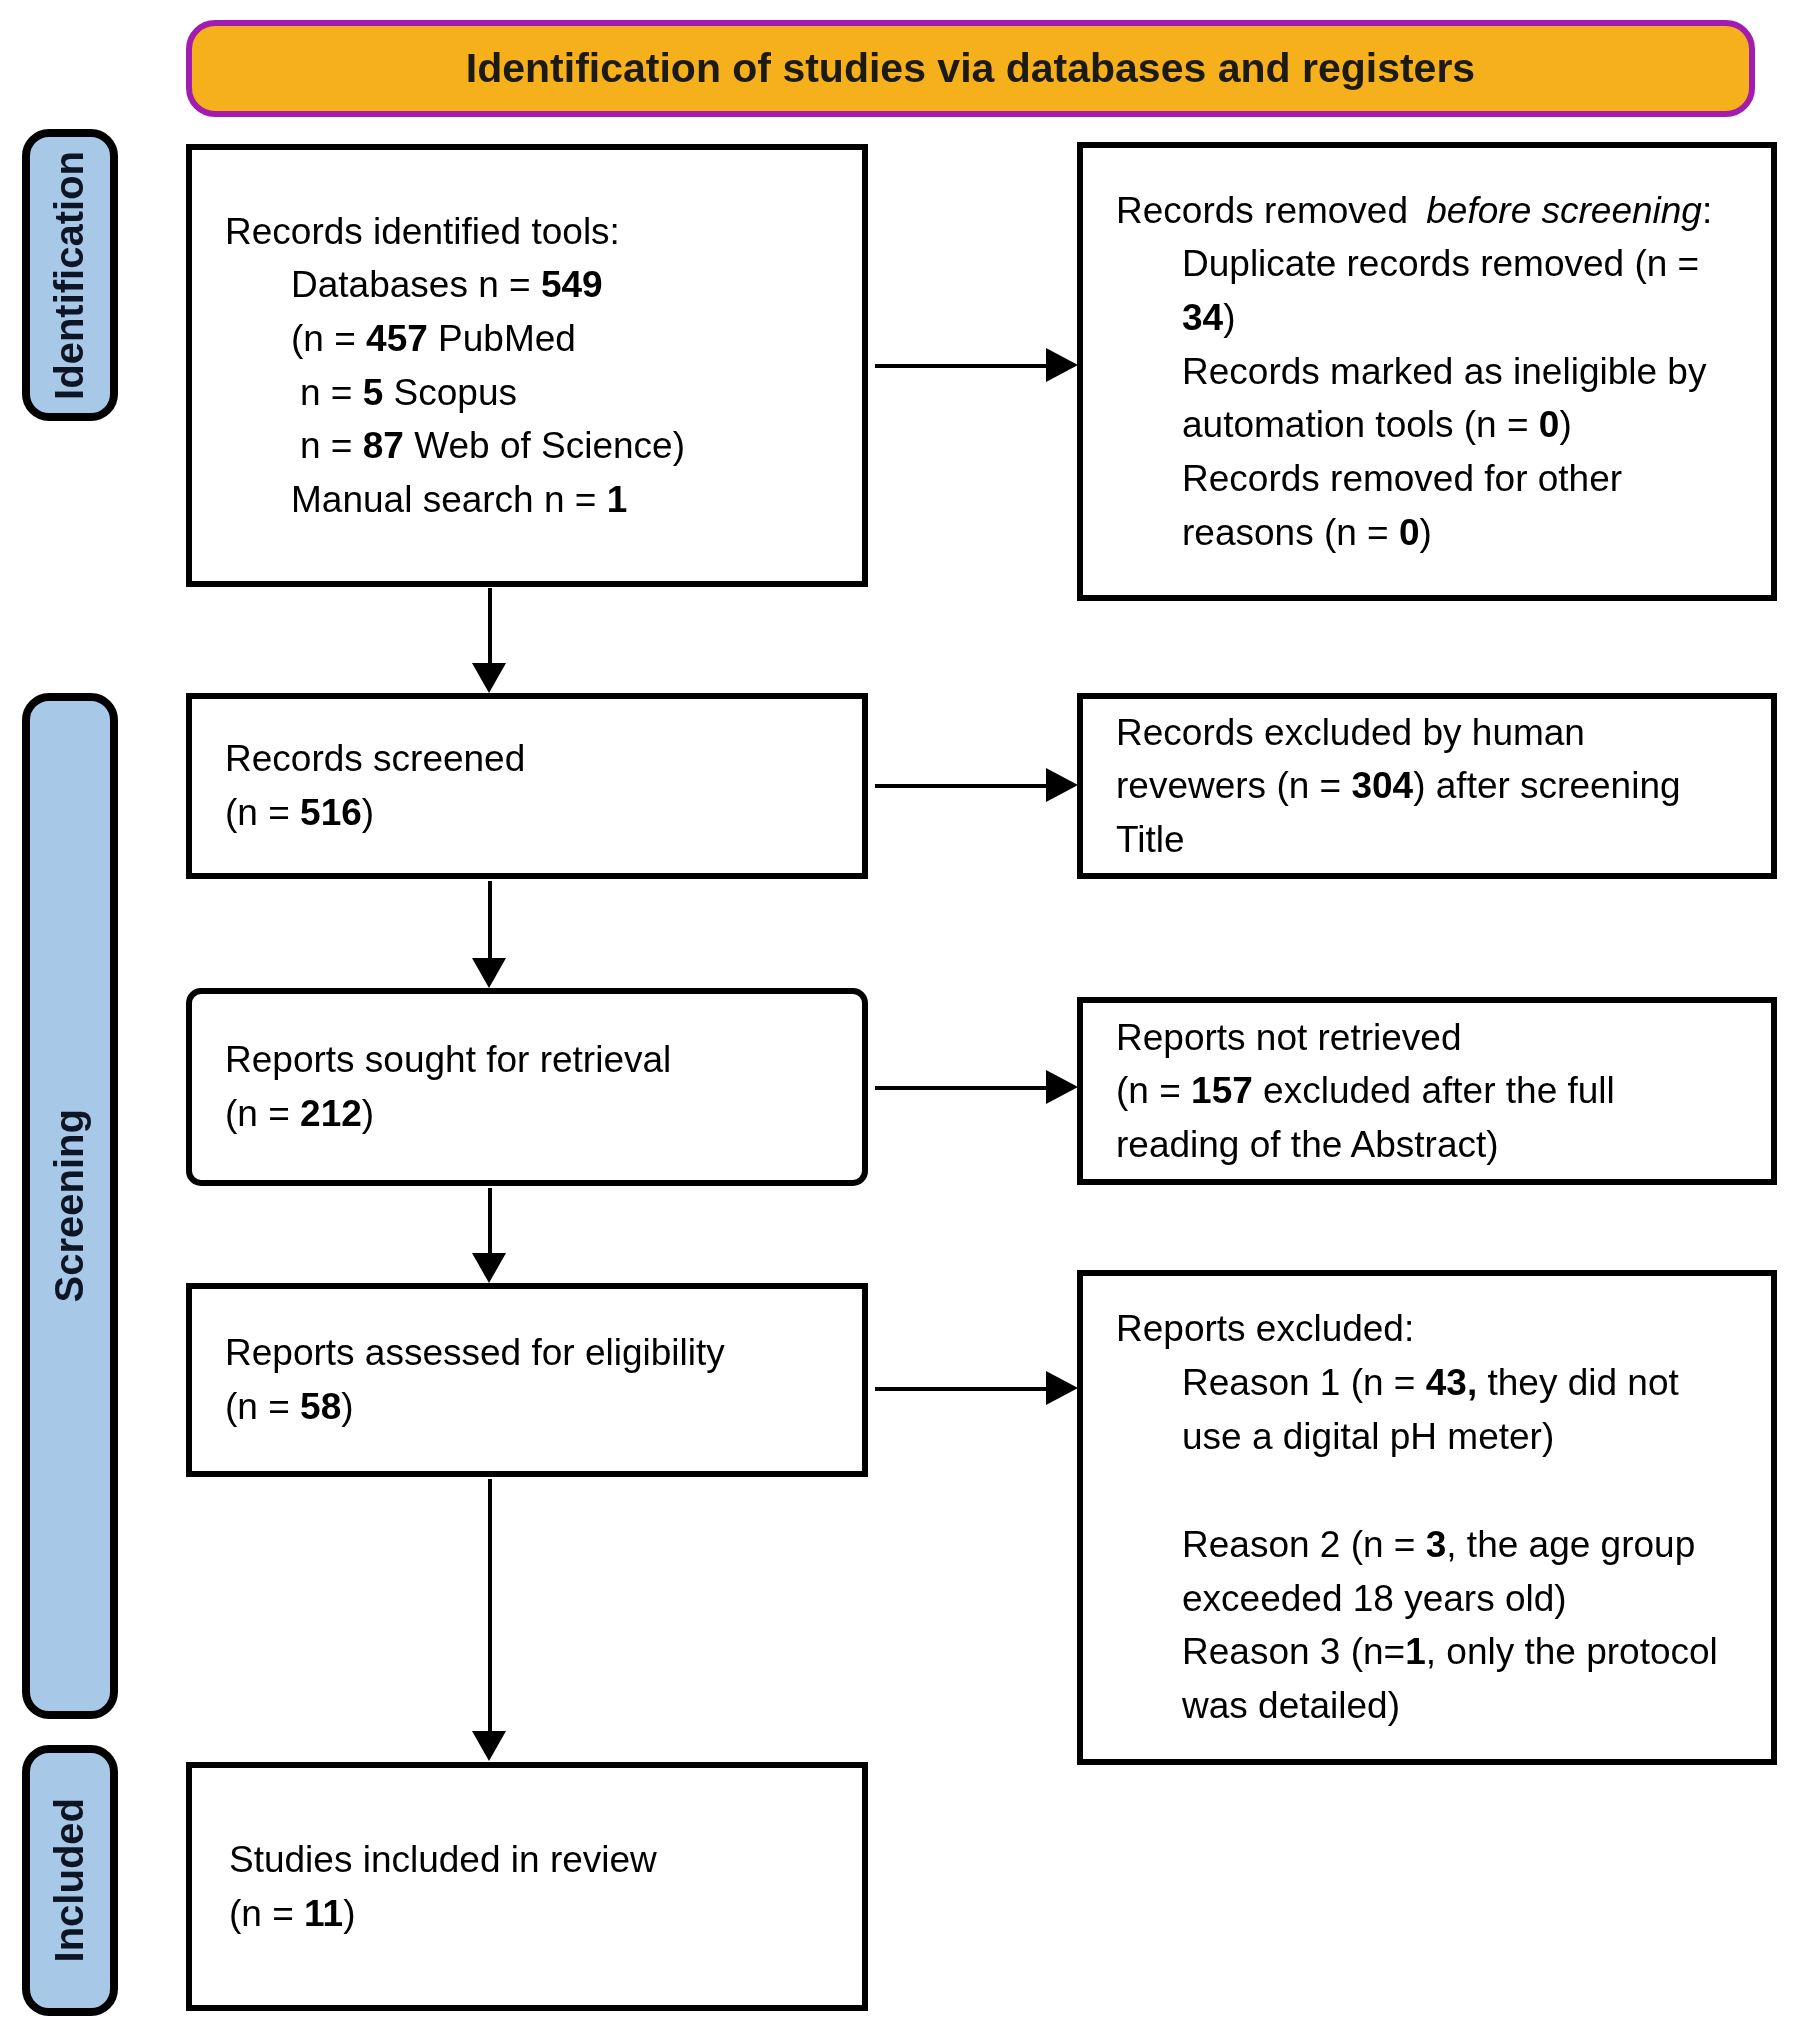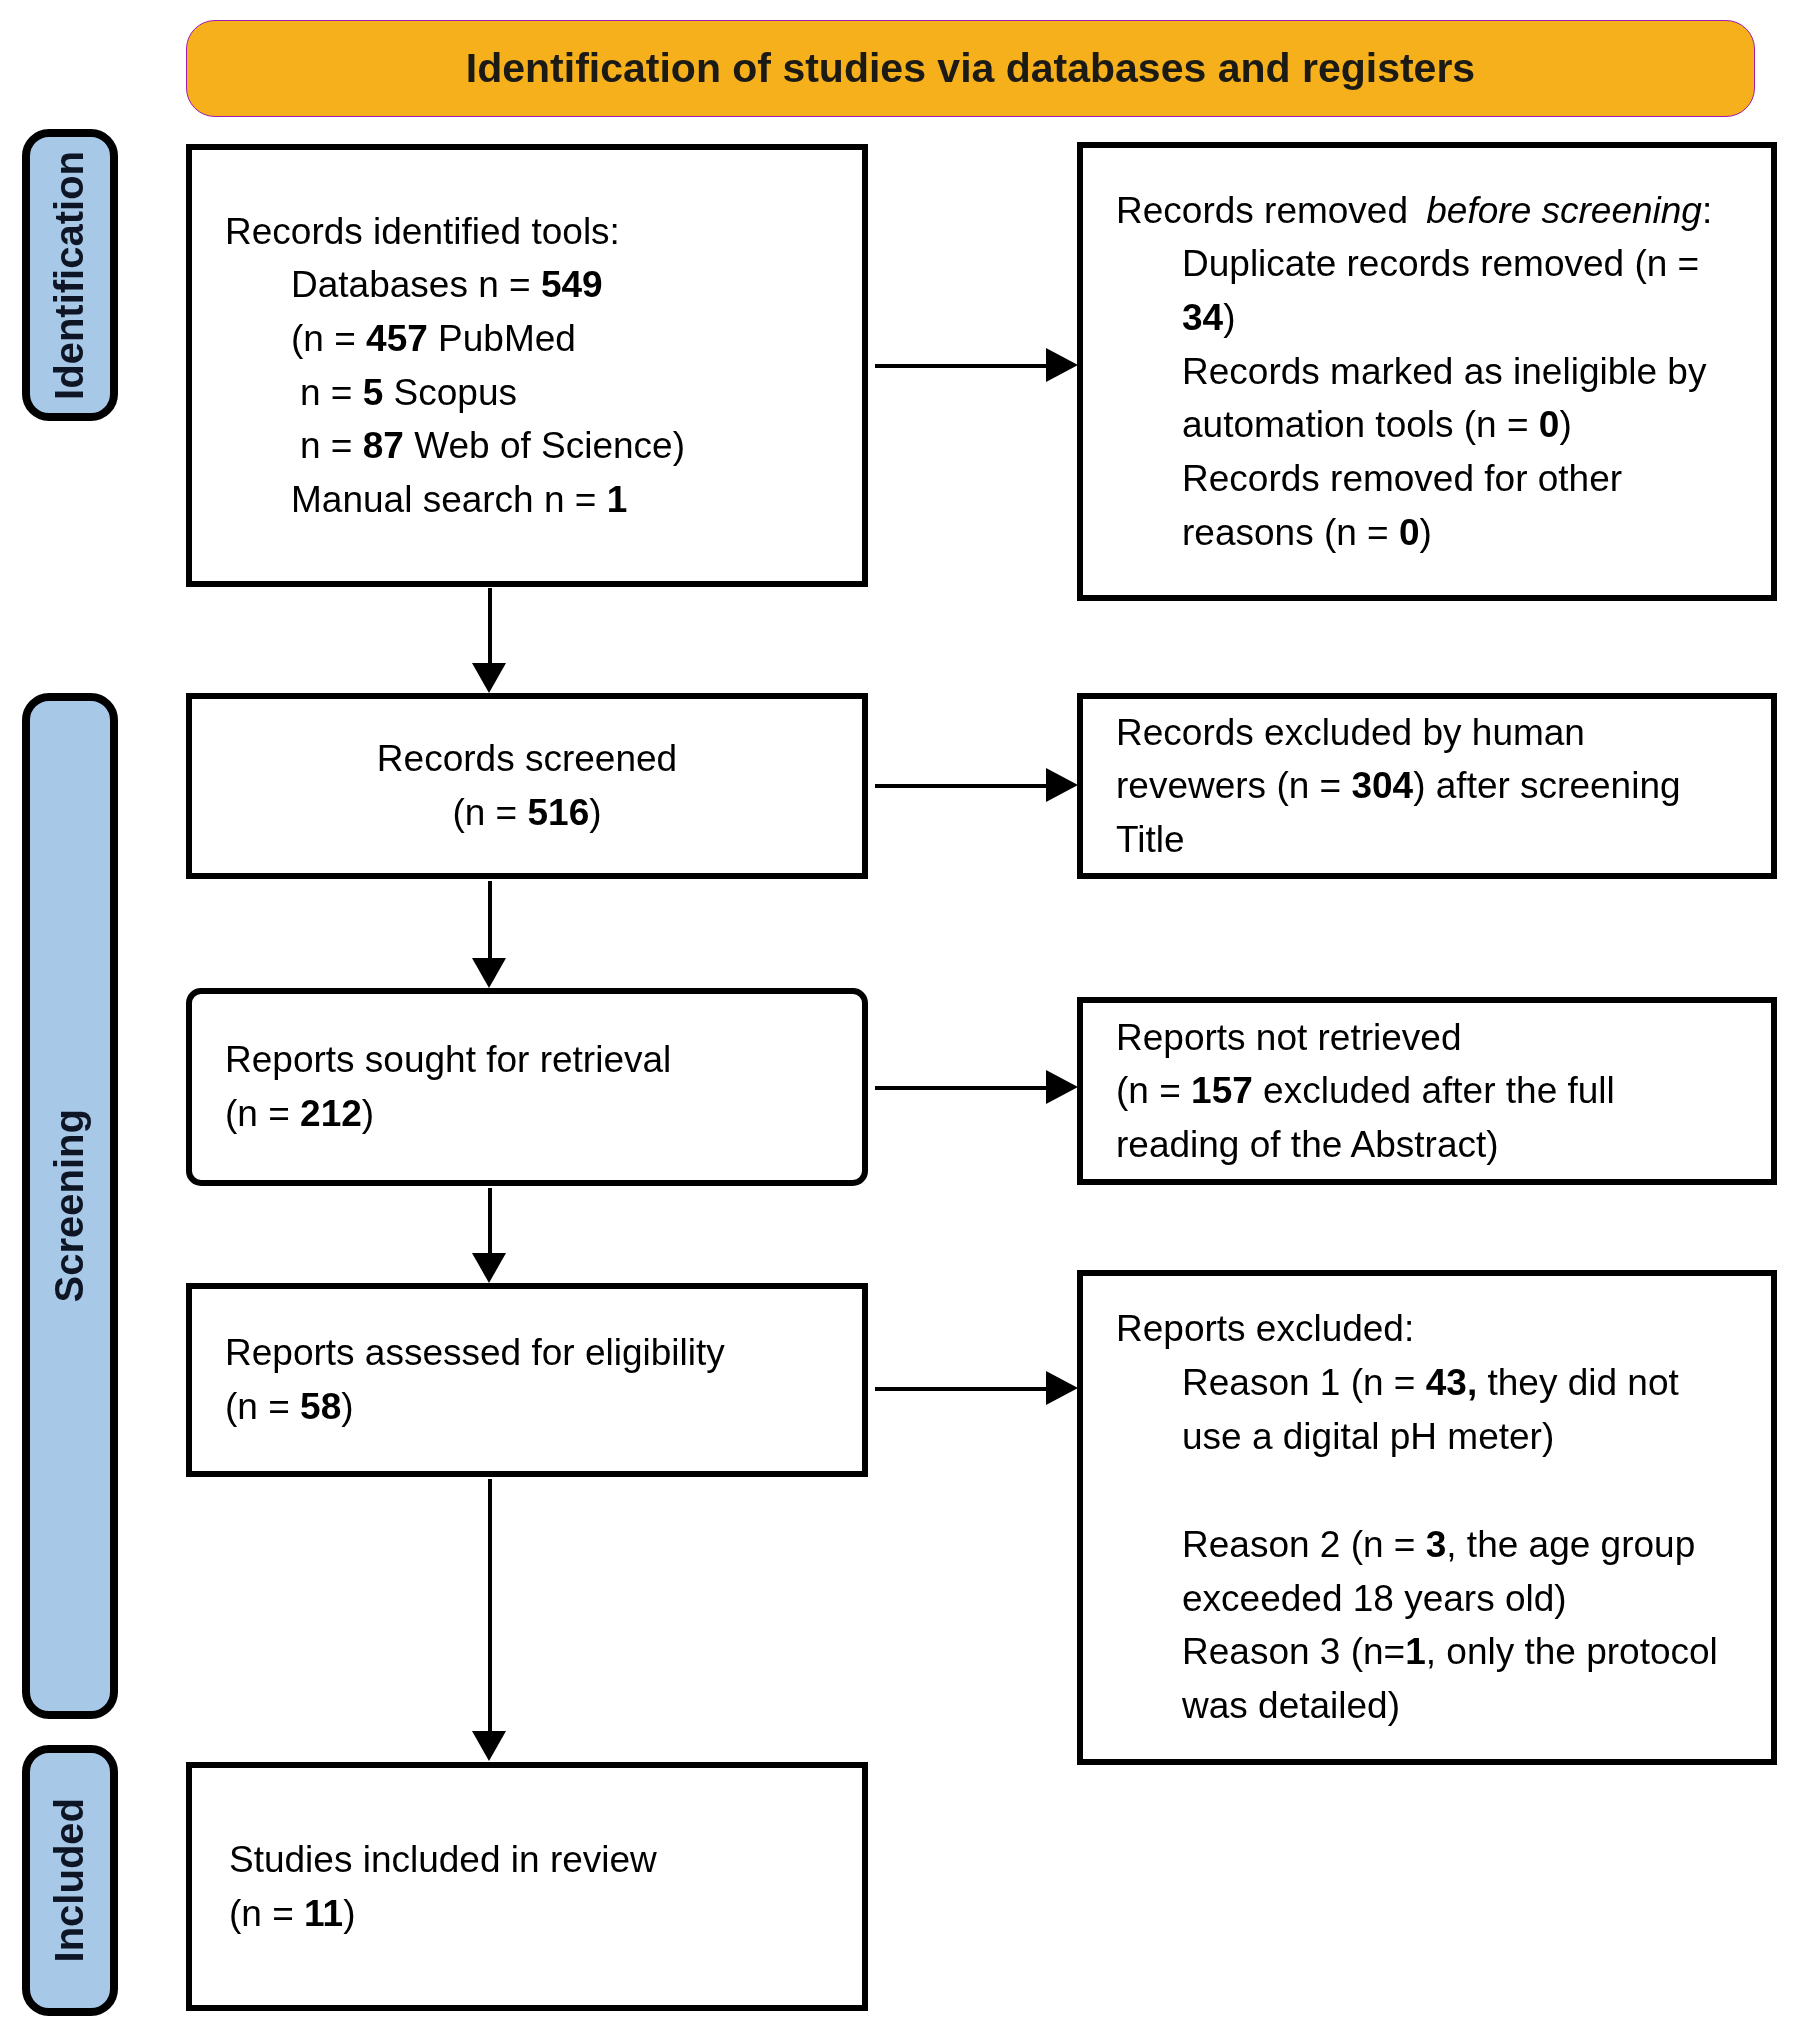--- a/index.html
+++ b/index.html
@@ -15,21 +15,21 @@
     background: #ffffff;
     overflow: hidden;
   }
 
   
   .banner {
     position: absolute;
     left: 186px; top: 20px;
     width: 1569px; height: 97px;
     background: #F5B01B;
-    border: 1px solid #a21caf;
+    border: 6px solid #a21caf;
     border-radius: 29px;
     box-sizing: border-box;
     display: flex;
     align-items: center;
     justify-content: center;
     font-size: 41px;
     font-weight: bold;
     color: #1c1a14;
   }
 
@@ -74,21 +74,21 @@
   }
   .box p { margin: 0; }
   .box .indent  { padding-left: 66px; }
   .box .indent2 { padding-left: 75px; }
   .box .gap     { margin-top: 55px; }
   .box b { font-weight: bold; }
   .box i { font-style: italic; margin-left: 8px; }
 
   #box-identified       { left: 186px;  top: 144px;  width: 682px; height: 443px; }
   #box-removed          { left: 1077px; top: 142px;  width: 700px; height: 459px; }
-  #box-screened         { left: 186px;  top: 693px;  width: 682px; height: 186px; align-items: center; }
+  #box-screened         { left: 186px;  top: 693px;  width: 682px; height: 186px; }
   #box-excluded-human   { left: 1077px; top: 693px;  width: 700px; height: 186px; }
   #box-sought           { left: 186px;  top: 988px; width: 682px; height: 198px; border-radius: 15px; }
   #box-not-retrieved    { left: 1077px; top: 997px; width: 700px; height: 188px; }
   #box-assessed         { left: 186px;  top: 1283px; width: 682px; height: 194px; }
   #box-reports-excluded { left: 1077px; top: 1270px; width: 700px; height: 495px; }
   #box-included-review  { left: 186px;  top: 1762px; width: 682px; height: 249px; padding-left: 37px; }
 
   
   .arrow-h {
     position: absolute;

